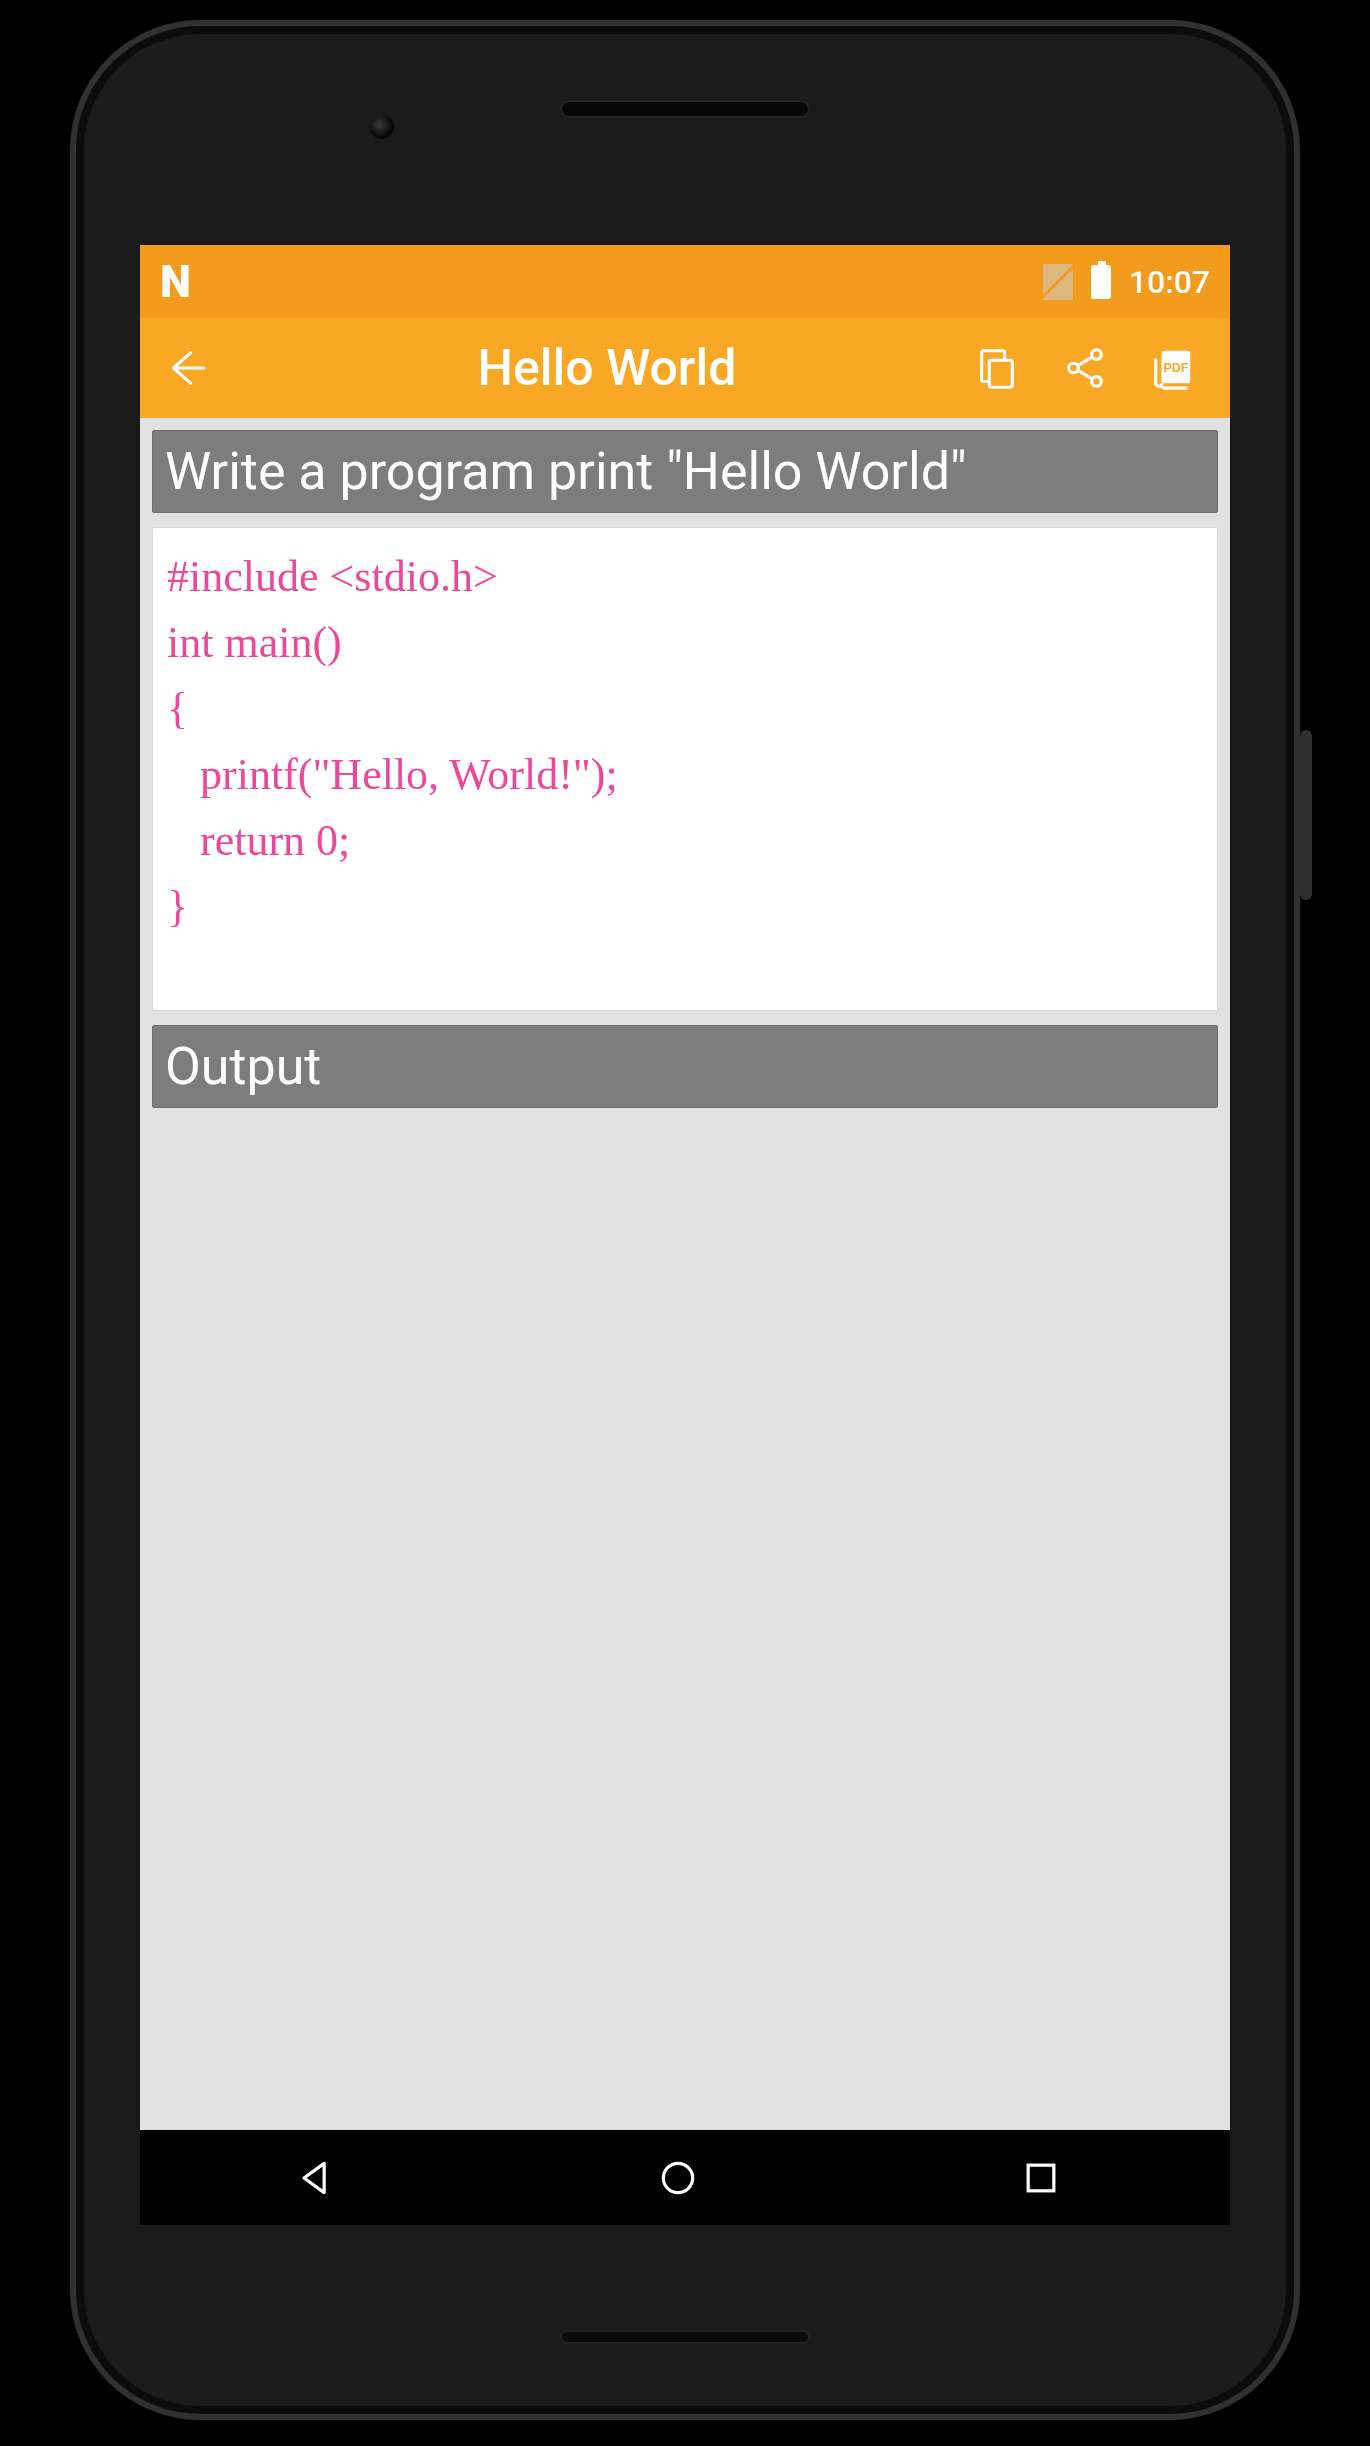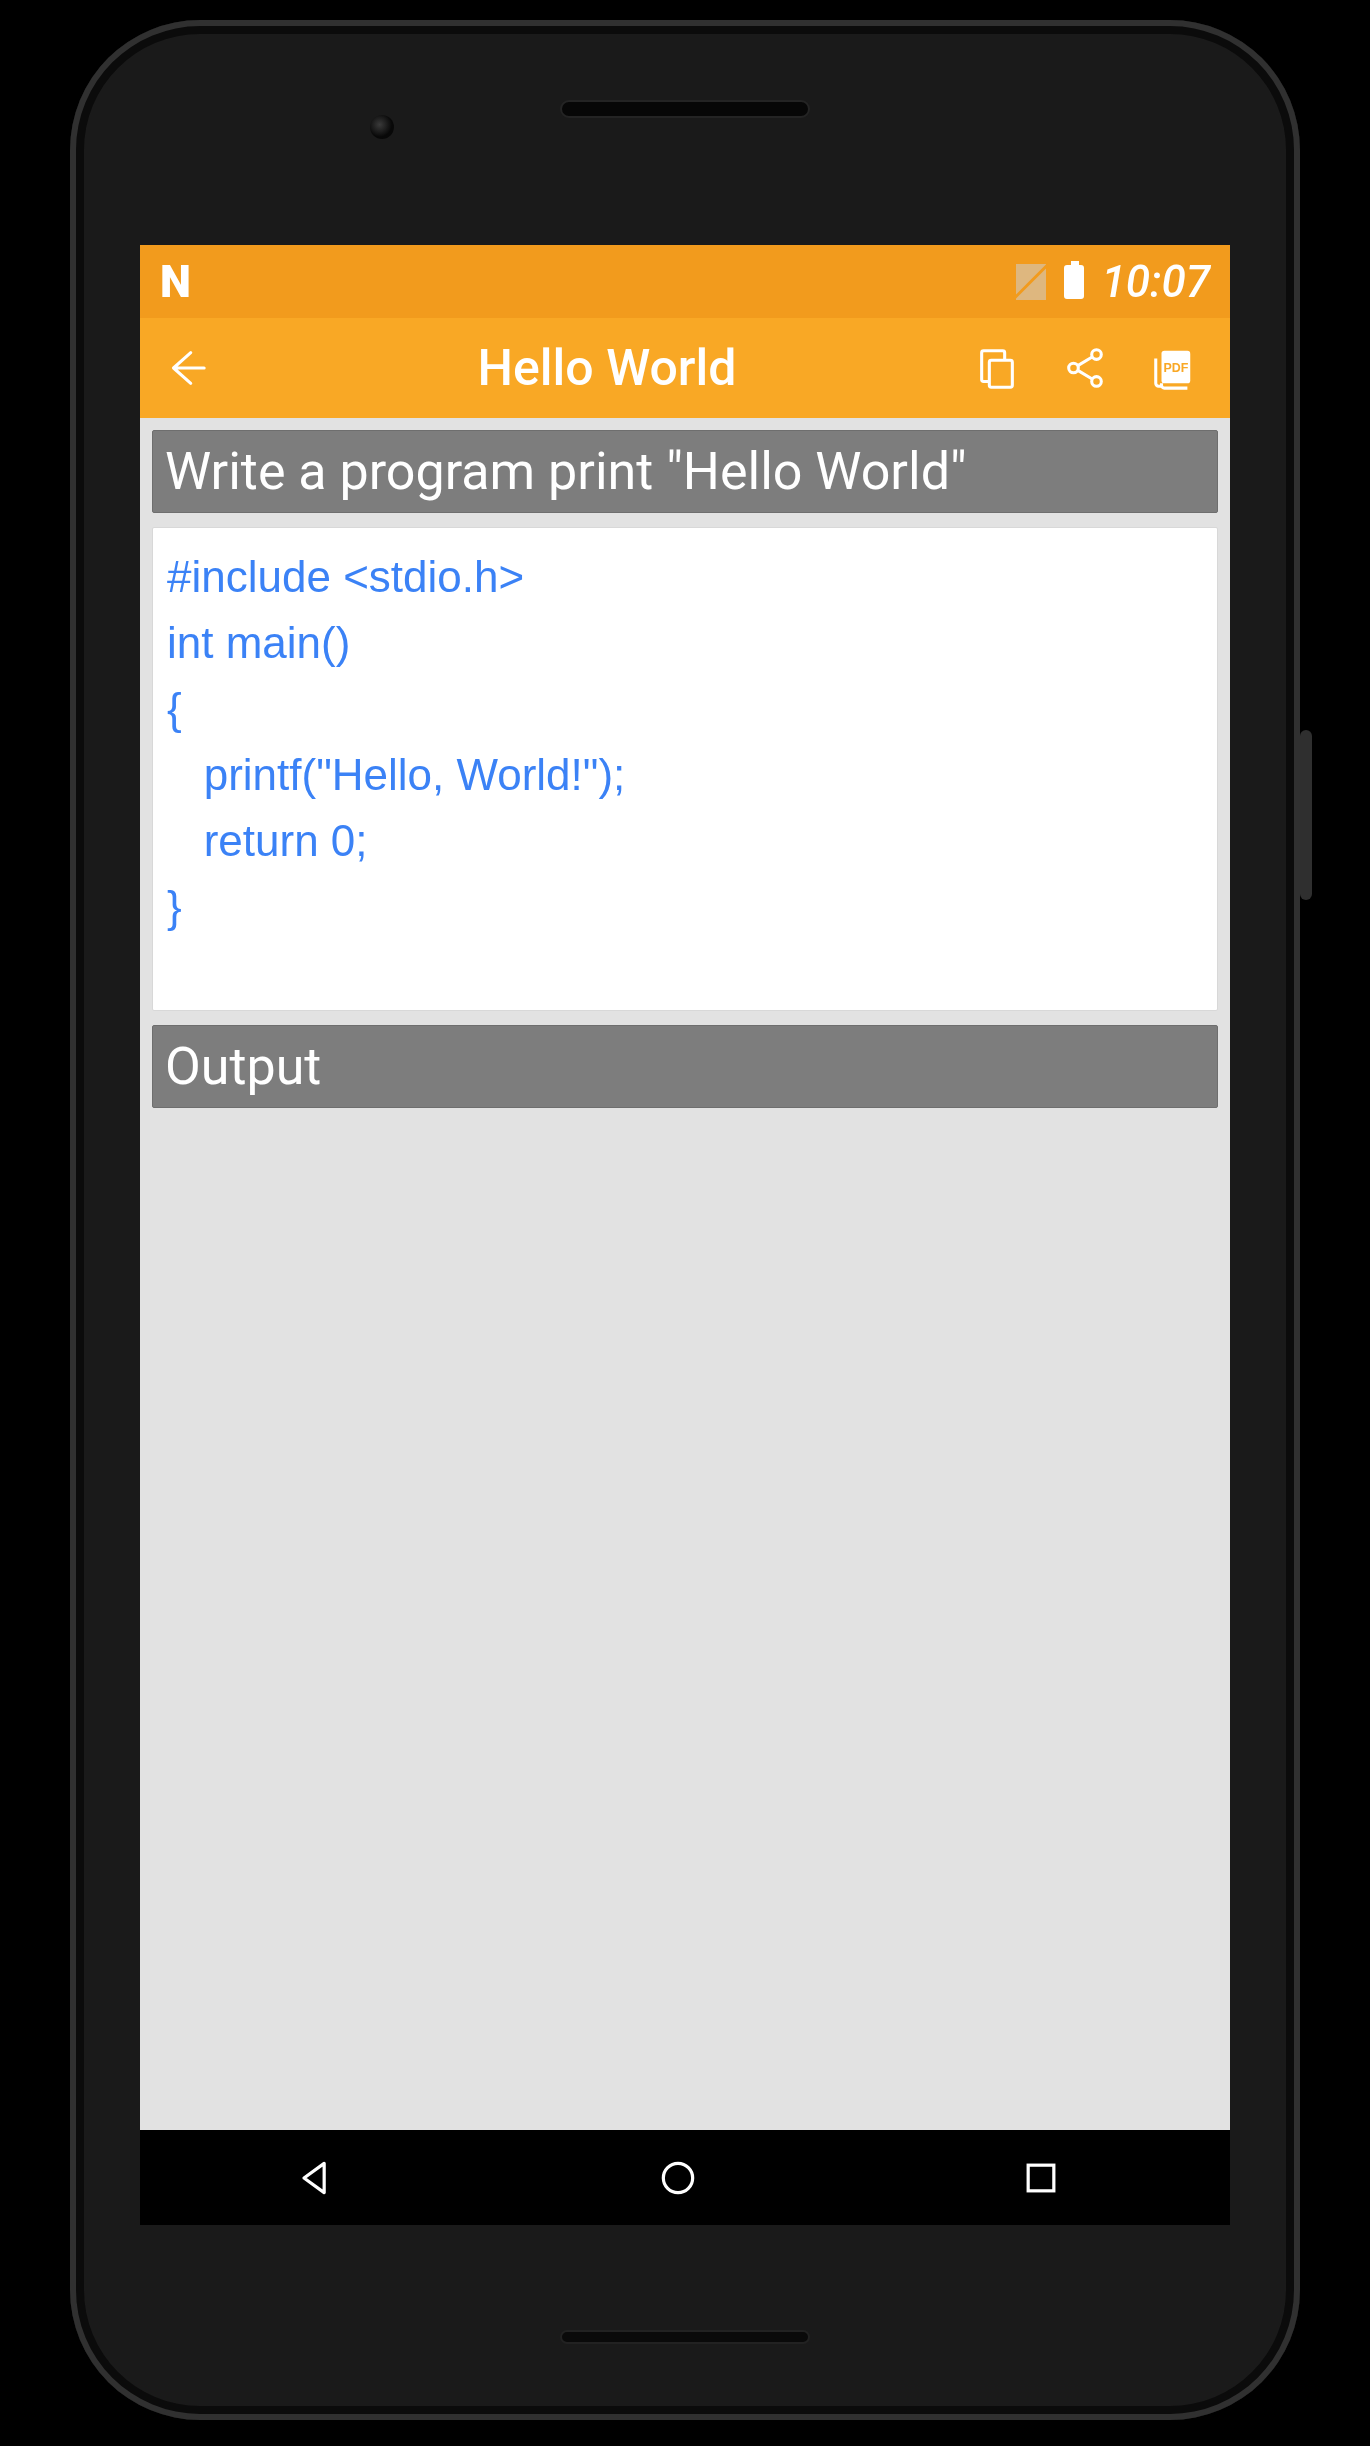--- a/index.html
+++ b/index.html
@@ -98,21 +98,21 @@
       border-radius:3px;
       margin-right:18px;
       position:relative;
     }
     .status .batt::before{
       content:"";position:absolute;top:-7px;left:4px;width:8px;height:4px;background:#fff;
     }
     .status .batt::after{
       content:"";position:absolute;inset:0;background:#fff;
     }
-    .status .clock { font-weight:500; font-size:44px;font-style:italic; }
+    .status .clock { font-weight:500; font-size:32px; }
     
     .appbar {
       height:100px;
       background:#f9a825;
       display:flex;
       align-items:center;
       color:#fff;
       padding:0 22px;
       gap:30px;
     }
@@ -129,23 +129,23 @@
       background:#7d7d7d;
       color:#fff;
       font-size:52px;
       padding:10px 12px;
       border:1px solid #6e6e6e;
       border-radius:2px;
     }
     .code-box {
       background:#fff;
       padding:16px 14px 70px 14px;
-      font-family:Liberation Sans, sans-serif;
+      font-family:Liberation Serif, serif;
       font-size:44px;
-      color:#3b82f6;
+      color:#ec4899;
       white-space:pre;
       line-height:1.5;
       border:1px solid #d8d8d8;
       border-radius:2px;
       overflow-x:auto;
     }
     .out-box {
       background:#fff;
       padding:12px 14px;
       font-size:46px;

